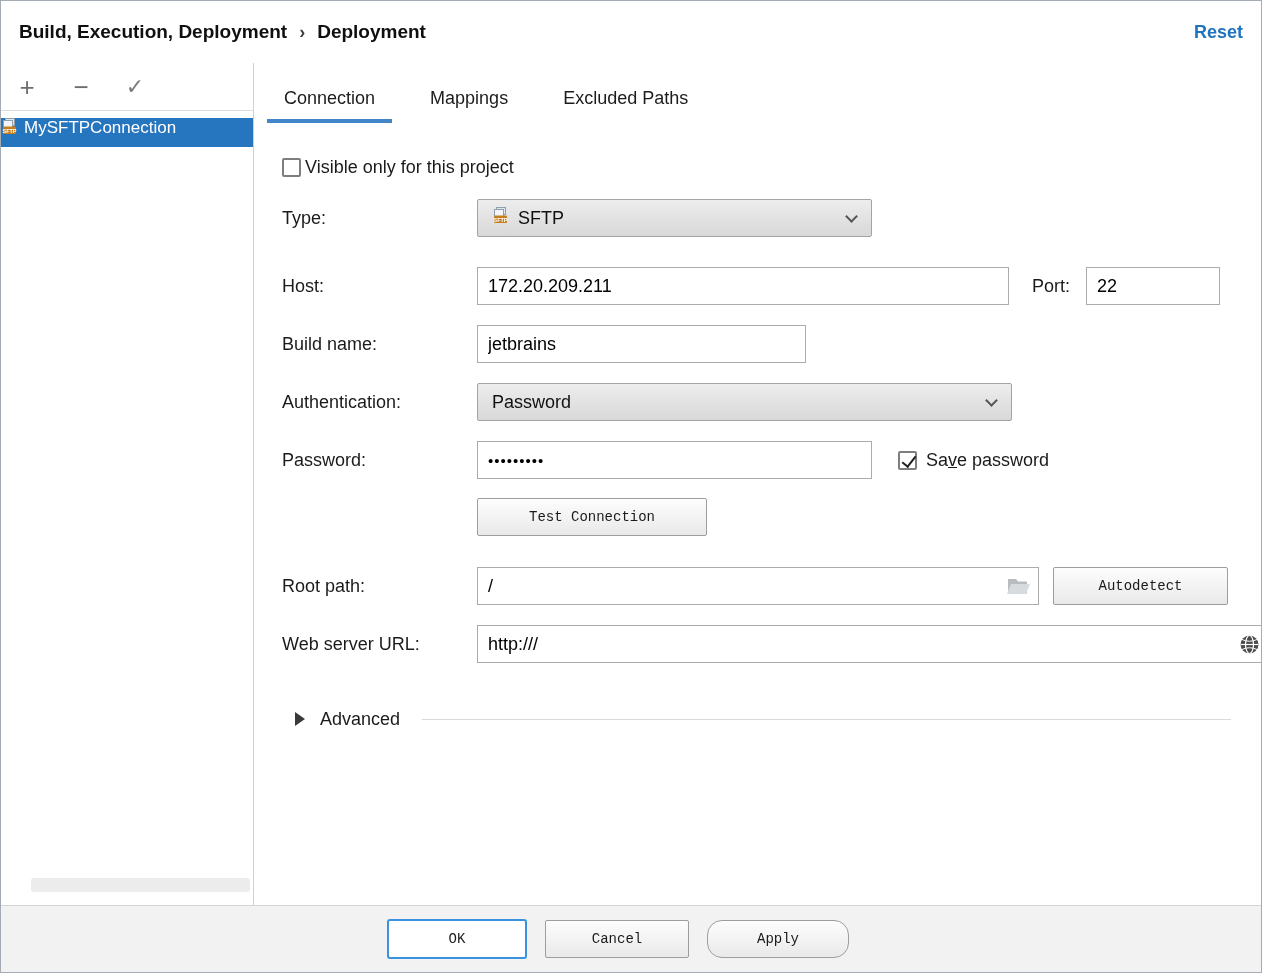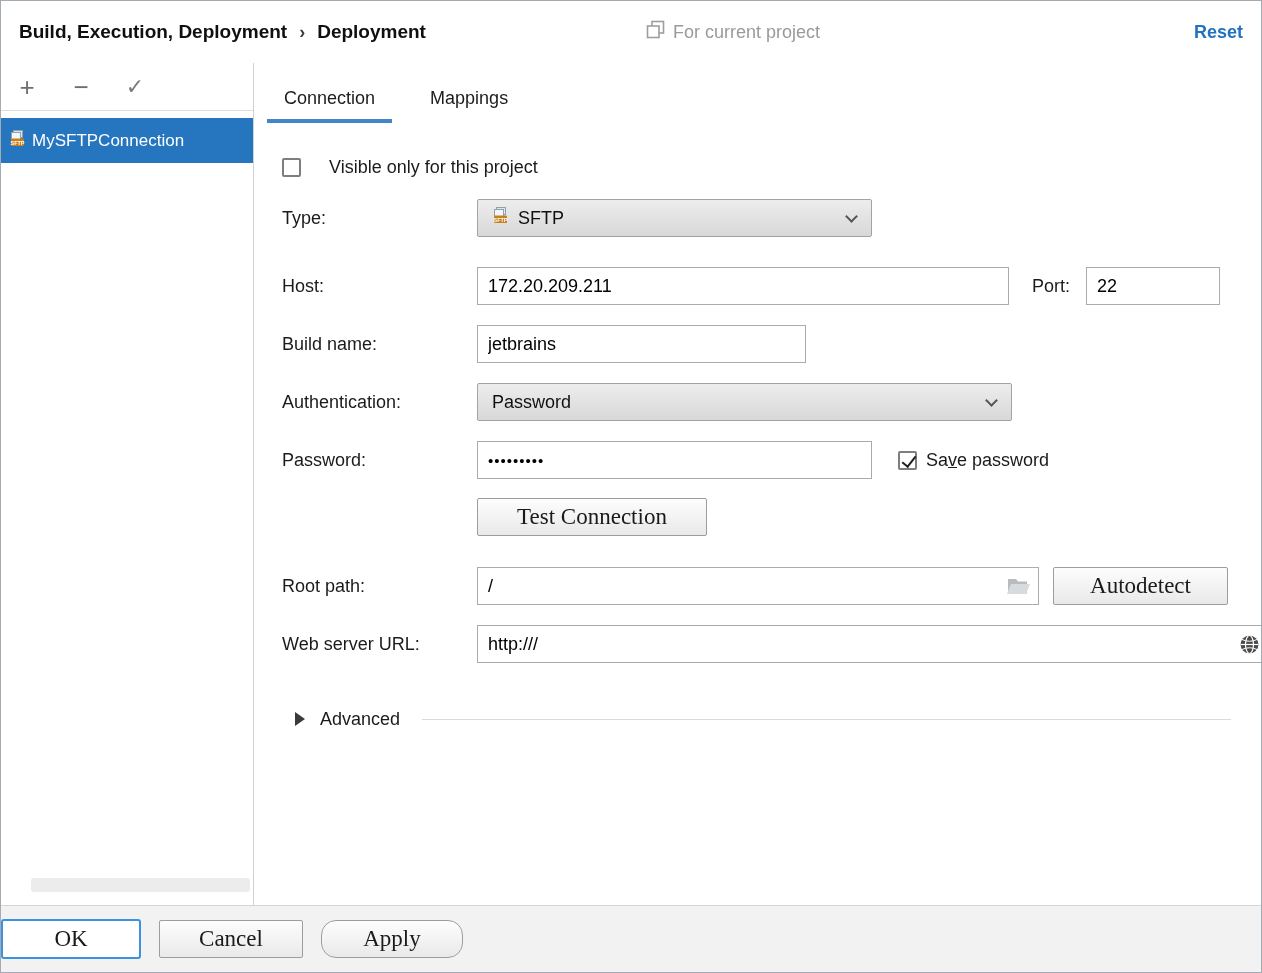--- a/index.html
+++ b/index.html
@@ -21,21 +21,21 @@
                 align-items:center; color:#2073BF; font-size:18px; font-weight:bold;
                 cursor:pointer; text-decoration:none; }
 
   
   .sidebar { position:absolute; top:62px; left:0; width:253px; bottom:67px;
              background:#fff; border-right:1px solid #D1D1D1; }
   .sidebar-toolbar { height:48px; display:flex; align-items:center; padding-left:15px;
                      gap:32px; border-bottom:1px solid #DCDCDC; }
   .tool { font-size:26px; color:#6E6E6E; line-height:1; cursor:pointer; width:22px; text-align:center; }
   .tool.check { font-size:22px; color:#7A7A7A; }
-  .tree-item { height:45px; display:flex; align-items:center; gap:6px; padding-left:8px;
+  .tree-item { height:29px; display:flex; align-items:flex-start; gap:6px; padding-left:0;
                font-size:17px; margin-top:7px; cursor:pointer; }
   .tree-item.selected { background:#2675BF; color:#FFFFFF; }
   .h-scrollbar { position:absolute; left:30px; right:3px; bottom:13px; height:14px;
                  background:#ECECEC; border-radius:3px; }
 
   
   .content { position:absolute; top:62px; left:254px; right:0; bottom:67px; background:#fff; }
   .tabs { position:absolute; top:13px; left:12px; display:flex; }
   .tab { font-size:18px; color:#1C1C1C; padding:12px 17px 14px; position:relative;
          cursor:pointer; margin-right:21px; }
@@ -44,77 +44,68 @@
 
   .row { position:absolute; left:27px; right:27px; height:38px;
          display:flex; align-items:center; }
   .row-label { width:195px; flex-shrink:0; font-size:18px; color:#1B1B1B; }
 
   .checkbox { width:19px; height:19px; border:2px solid #7E7E7E; background:#fff;
               border-radius:2px; position:relative; flex-shrink:0; cursor:pointer; }
   .checkbox.checked::after { content:""; position:absolute; left:5px; top:0;
               width:6px; height:12px; border:solid #1F1F1F; border-width:0 2px 2px 0;
               transform:rotate(38deg); }
-  .cb-label { font-size:18px; color:#1B1B1B; margin-left:28px; cursor:pointer; }
+  .cb-label { font-size:18px; color:#1B1B1B; margin-left:4px; cursor:pointer; }
   .mnemonic { text-decoration:underline; }
 
   .text-field { height:38px; border:1px solid #ABABAB; background:#fff; font-size:18px;
                 padding:0 10px; color:#000; font-family:"Liberation Sans", sans-serif;
                 outline:none; }
   .field-wrap { position:relative; display:flex; align-items:center; flex-shrink:0; }
   .field-wrap .text-field { width:100%; padding-right:42px; }
   .field-icon { position:absolute; right:9px; display:flex; align-items:center; cursor:pointer; }
 
   .dropdown { height:38px; border:1px solid #A3A3A3; border-radius:2px;
               background:linear-gradient(#EDEDED,#D8D8D8); display:flex; align-items:center;
               gap:9px; padding:0 14px; font-size:18px; color:#111; position:relative;
               cursor:pointer; flex-shrink:0; }
   .chevron { position:absolute; right:15px; top:12px; width:9px; height:9px;
              border-right:2px solid #555; border-bottom:2px solid #555;
              transform:rotate(45deg); }
 
   .btn { height:38px; border:1px solid #9D9D9D; border-radius:2px;
-         background:linear-gradient(#FDFDFD,#E9E9E9); font-size:23px; color:#1A1A1A;
-         font-family:Liberation Serif, serif; cursor:pointer; }
+         background:linear-gradient(#FDFDFD,#E9E9E9); font-size:14px; color:#1A1A1A;
+         font-family:Liberation Mono, monospace; cursor:pointer; }
 
   .advanced-row { position:absolute; left:40px; right:30px; height:32px;
                   display:flex; align-items:center; cursor:pointer; }
   .tri-right { width:0; height:0; border-left:10px solid #3A3A3A;
                border-top:7px solid transparent; border-bottom:7px solid transparent; }
   .advanced-label { font-size:18px; color:#1B1B1B; margin-left:15px; }
   .advanced-line { flex:1; height:1px; background:#DADADA; margin-left:22px; }
 
   
   .footer { position:absolute; bottom:0; left:0; right:0; height:67px; background:#F2F2F2;
             border-top:1px solid #D4D4D4; display:flex; align-items:center;
-            justify-content:flex-start; gap:18px; padding-right:26px; }
+            justify-content:center; gap:18px; padding-right:26px; }
   .btn.ok { width:140px; height:40px; background:#FFFFFF; border:2px solid #3B92E1;
             border-radius:3px; }
   .btn.cancel { width:144px; }
   .btn.apply { width:142px;border-radius:15px; }
 </style>
 </head>
 <body>
 
 <div class="window">
 
   <div class="header">
     <div class="breadcrumb">
       <span class="crumb">Build, Execution, Deployment</span>
       <span class="crumb-sep">›</span>
       <span class="crumb">Deployment</span>
-    </div>
-    <div class="scope">
-      <span>
-        <svg width="19" height="19" viewBox="0 0 19 19">
-          <rect x="6" y="1.5" width="11.5" height="11.5" fill="none" stroke="#9E9E9E" stroke-width="1.6"></rect>
-          <rect x="1.5" y="6" width="11.5" height="11.5" fill="#ffffff" stroke="#9E9E9E" stroke-width="1.6"></rect>
-        </svg>
-      </span>
-      <span>For current project</span>
     </div>
     <a class="reset-link">Reset</a>
   </div>
 
   <div class="sidebar">
     <div class="sidebar-toolbar">
       <span class="tool">+</span>
       <span class="tool">−</span>
       <span class="tool check">✓</span>
     </div>
@@ -129,20 +120,21 @@
       </span>
       <span>MySFTPConnection</span>
     </div>
     <div class="h-scrollbar"></div>
   </div>
 
   <div class="content">
     <div class="tabs">
       <div class="tab active">Connection</div>
       <div class="tab">Mappings</div>
+      <div class="tab">Excluded Paths</div>
     </div>
 
     <div class="row" style="top:85px;">
       <span class="checkbox"></span>
       <label class="cb-label">Visible only for this project</label>
     </div>
 
     <div class="row" style="top:136px;">
       <span class="row-label">Type:</span>
       <div class="dropdown" style="width:395px;">

